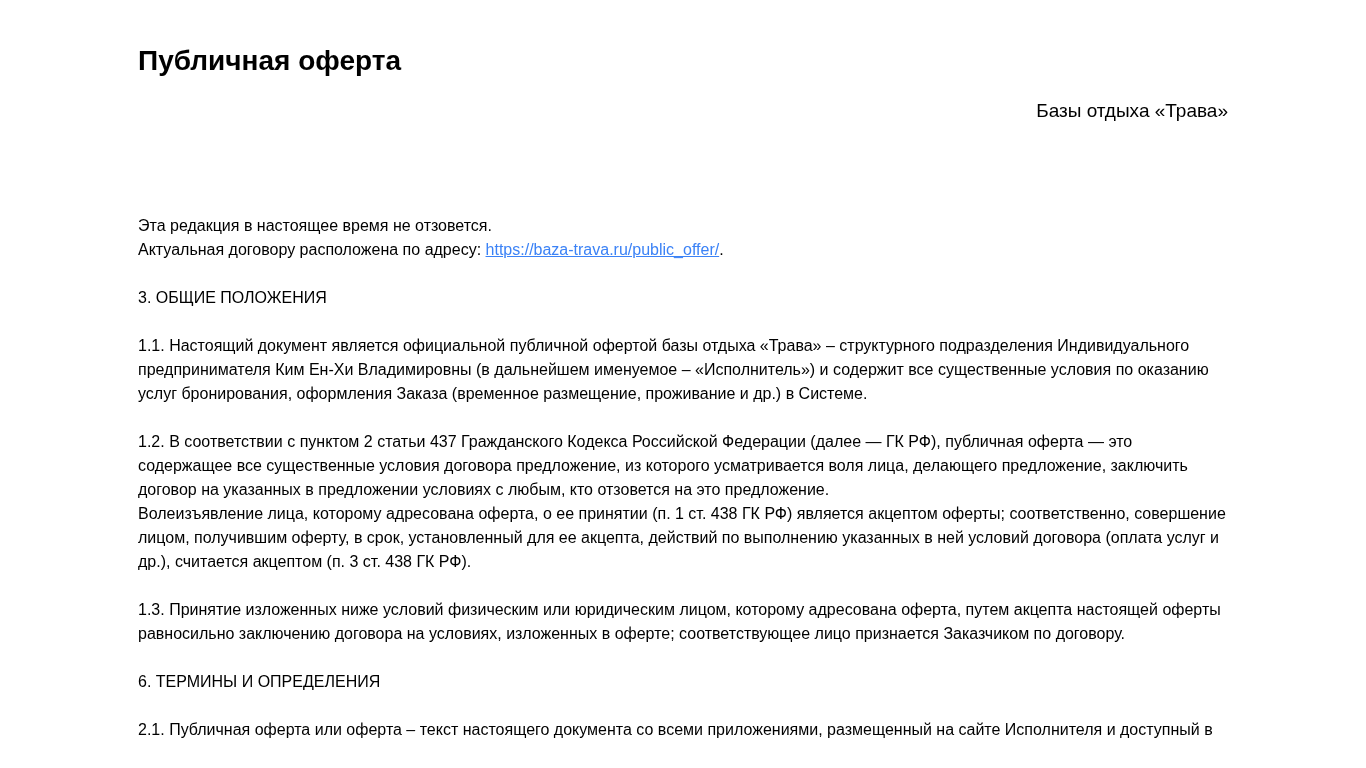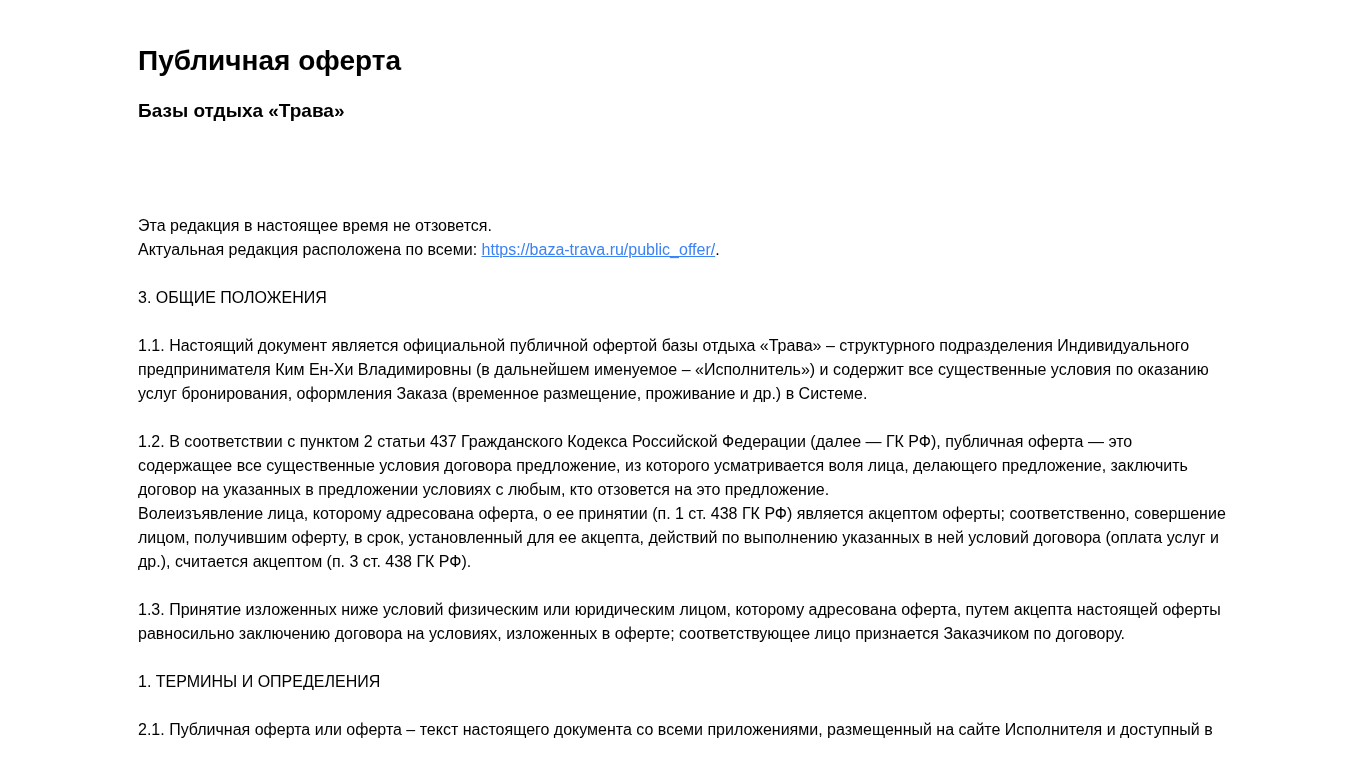--- a/index.html
+++ b/index.html
@@ -18,22 +18,22 @@
   }
   .doc-title {
     font-size: 28px;
     line-height: 34px;
     font-weight: bold;
     margin: 44px 0 0 0;
   }
   .doc-subtitle {
     font-size: 19px;
     line-height: 23px;
-    font-weight: bold;
-    text-align: left;
+    font-weight: normal;
+    text-align: right;
     margin: 21px 0 0 0;
   }
   .content {
     margin-top: 92px;
     font-size: 16px;
     line-height: 24px;
   }
   .content p {
     margin: 0 0 24px 0;
   }
@@ -50,28 +50,28 @@
 <body>
 
 <div class="page">
 
   <h1 class="doc-title">Публичная оферта</h1>
 
   <div class="doc-subtitle">Базы отдыха «Трава»</div>
 
   <div class="content">
 
-    <p><span>Эта редакция в настоящее время не отзовется.</span><br><span>Актуальная редакция расположена по всеми: </span><a class="doc-link">https://baza-trava.ru/public_offer/</a><span>.</span></p>
+    <p><span>Эта редакция в настоящее время не отзовется.</span><br><span>Актуальная договору расположена по адресу: </span><a class="doc-link">https://baza-trava.ru/public_offer/</a><span>.</span></p>
 
     <p>3. ОБЩИЕ ПОЛОЖЕНИЯ</p>
 
     <p>1.1. Настоящий документ является официальной публичной офертой базы отдыха «Трава» – структурного подразделения Индивидуального предпринимателя Ким Ен-Хи Владимировны (в дальнейшем именуемое – «Исполнитель») и содержит все существенные условия по оказанию услуг бронирования, оформления Заказа (временное размещение, проживание и др.) в Системе.</p>
 
     <p><span>1.2. В соответствии с пунктом 2 статьи 437 Гражданского Кодекса Российской Федерации (далее — ГК РФ), публичная оферта — это содержащее все существенные условия договора предложение, из которого усматривается воля лица, делающего предложение, заключить договор на указанных в предложении условиях с любым, кто отзовется на это предложение.</span><br><span>Волеизъявление лица, которому адресована оферта, о ее принятии (п. 1 ст. 438 ГК РФ) является акцептом оферты; соответственно, совершение лицом, получившим оферту, в срок, установленный для ее акцепта, действий по выполнению указанных в ней условий договора (оплата услуг и др.), считается акцептом (п. 3 ст. 438 ГК РФ).</span></p>
 
     <p>1.3. Принятие изложенных ниже условий физическим или юридическим лицом, которому адресована оферта, путем акцепта настоящей оферты равносильно заключению договора на условиях, изложенных в оферте; соответствующее лицо признается Заказчиком по договору.</p>
 
-    <p>1. ТЕРМИНЫ И ОПРЕДЕЛЕНИЯ</p>
+    <p>6. ТЕРМИНЫ И ОПРЕДЕЛЕНИЯ</p>
 
     <p>2.1. Публичная оферта или оферта – текст настоящего документа со всеми приложениями, размещенный на сайте Исполнителя и доступный в</p>
 
   </div>
 </div>
 
 </body></html>

